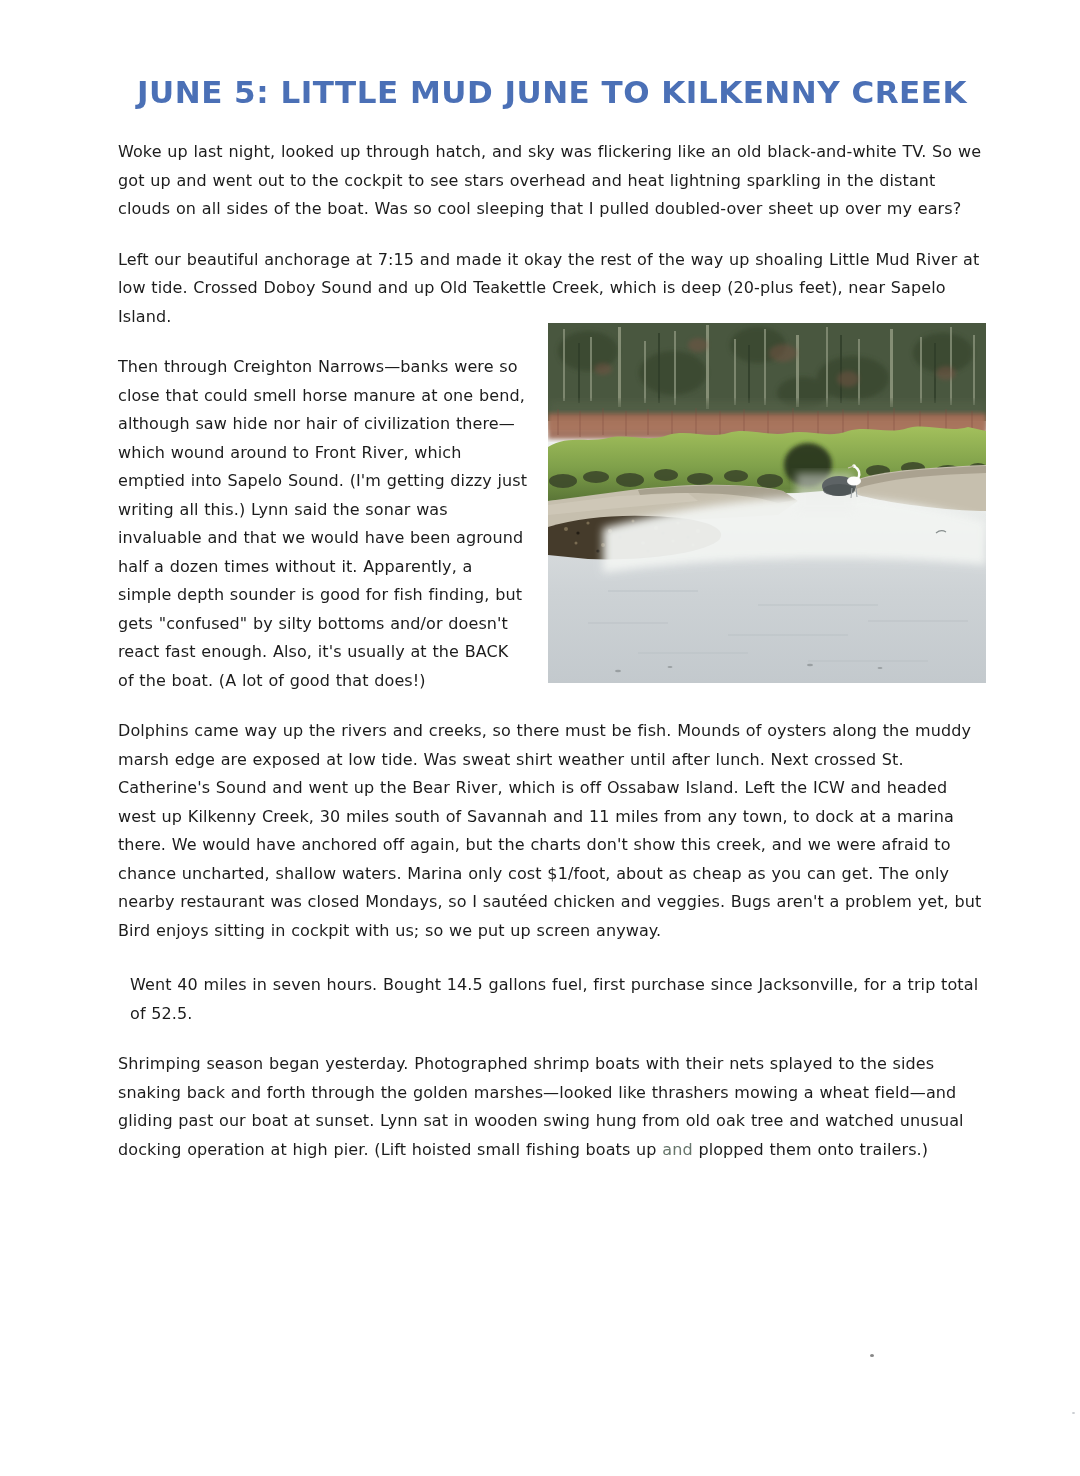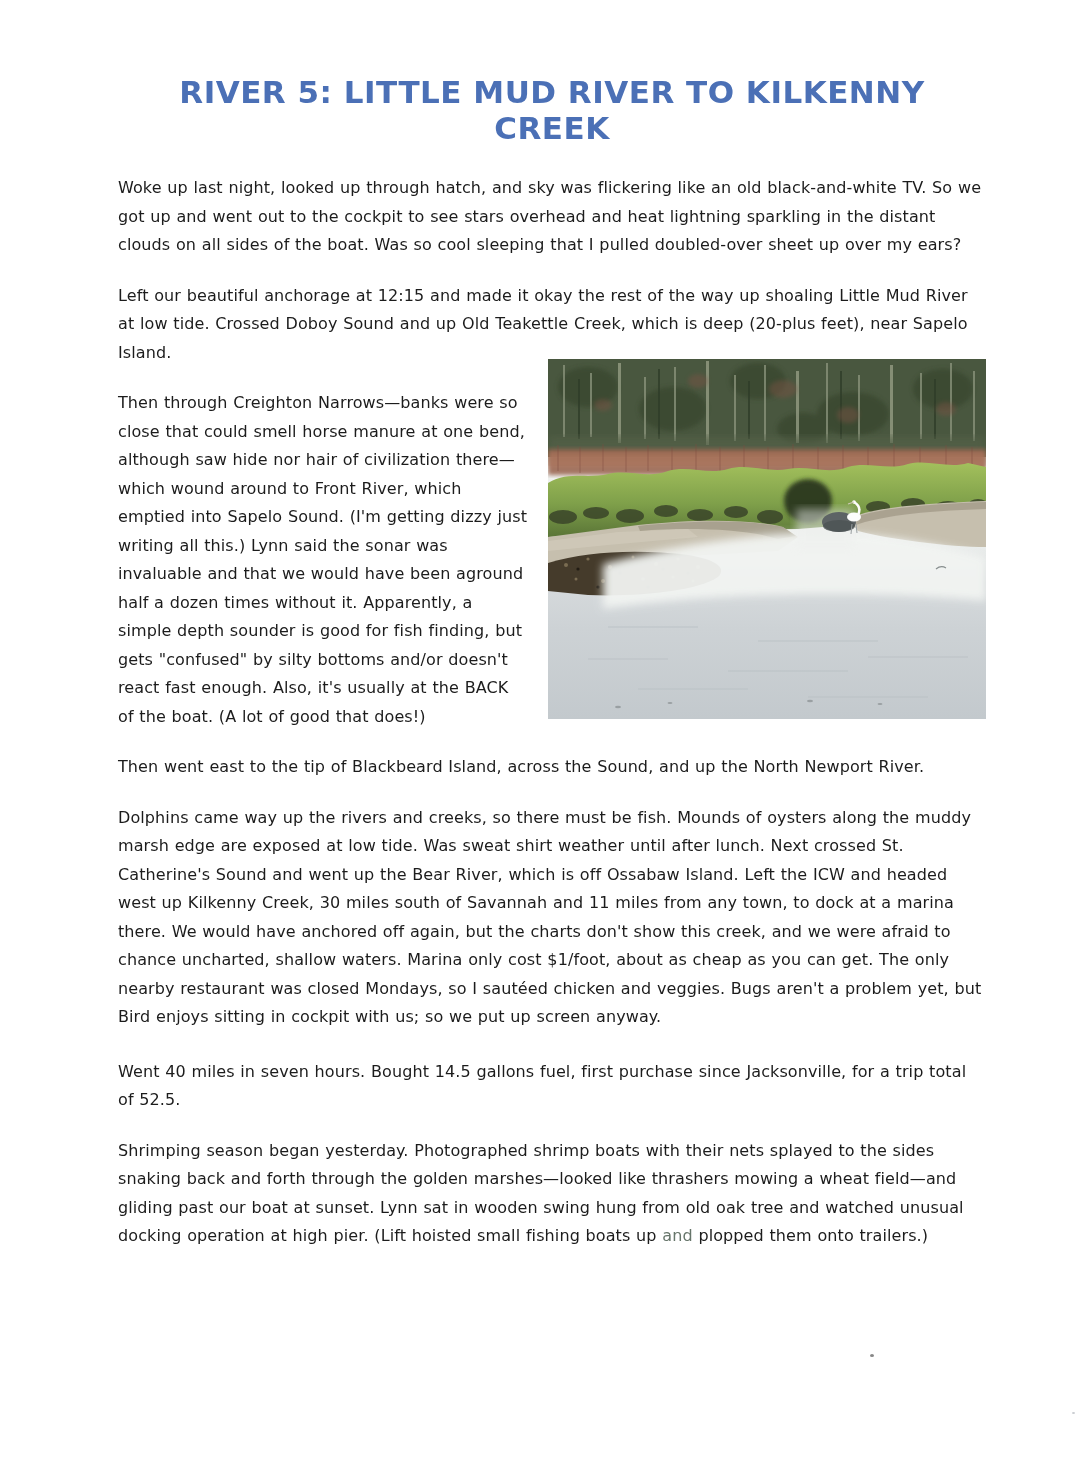--- a/index.html
+++ b/index.html
@@ -26,21 +26,21 @@
     color: #4b70b6;
   }
   .para {
     margin: 0 0 22px 0;
     font-size: 16px;
     line-height: 28.5px;
     color: #1c1c1c;
     letter-spacing: 0.1px;
     word-spacing: 0.5px;
   }
-  .para-gap { margin-top: 26px; }
+  .para-gap { margin-top: 26px; margin-left: 12px; }
   .photo-block::after { content: ""; display: block; clear: both; }
   .photo {
     float: right;
     width: 438px;
     height: 360px;
     margin: -30px 0 10px 20px;
     padding: 0;
   }
   .photo svg { display: block; width: 438px; height: 360px; }
   .artifact-dot {
@@ -61,25 +61,25 @@
     border-radius: 50%;
     background: #c9cdd1;
   }
 </style>
 </head>
 <body>
 
 <div class="page">
   <div class="content">
 
-    <h1 class="title" style="color: rgb(75, 112, 182);">RIVER 5: LITTLE MUD RIVER TO KILKENNY CREEK</h1>
+    <h1 class="title" style="color: rgb(75, 112, 182);">JUNE 5: LITTLE MUD JUNE TO KILKENNY CREEK</h1>
 
     <p class="para">Woke up last night, looked up through hatch, and sky was flickering like an old black-and-white TV. So we got up and went out to the cockpit to see stars overhead and heat lightning sparkling in the distant clouds on all sides of the boat. Was so cool sleeping that I pulled doubled-over sheet up over my ears?</p>
 
-    <p class="para">Left our beautiful anchorage at 12:15 and made it okay the rest of the way up shoaling Little Mud River at low tide. Crossed Doboy Sound and up Old Teakettle Creek, which is deep (20-plus feet), near Sapelo Island.</p>
+    <p class="para">Left our beautiful anchorage at 7:15 and made it okay the rest of the way up shoaling Little Mud River at low tide. Crossed Doboy Sound and up Old Teakettle Creek, which is deep (20-plus feet), near Sapelo Island.</p>
 
     <div class="photo-block">
       <figure class="photo">
         <svg viewBox="0 0 438 360" xmlns="http://www.w3.org/2000/svg">
           <defs>
             <linearGradient id="waterGrad" x1="0" y1="0" x2="0" y2="1">
               <stop offset="0%" stop-color="#dadedd"></stop>
               <stop offset="38%" stop-color="#f1f3f1"></stop>
               <stop offset="50%" stop-color="#eef0ee"></stop>
               <stop offset="62%" stop-color="#d6dadc"></stop>
@@ -253,21 +253,20 @@
             <ellipse cx="122" cy="344" rx="2.5" ry="1"></ellipse>
             <ellipse cx="262" cy="342" rx="3" ry="1.2"></ellipse>
             <ellipse cx="332" cy="345" rx="2.5" ry="1"></ellipse>
           </g>
           <path d="M388,210 q5,-4 10,-1" stroke="#6d7475" stroke-width="1.2" fill="none" opacity="0.8"></path>
         </svg>
       </figure>
       <p class="para">Then through Creighton Narrows—banks were so close that could smell horse manure at one bend, although saw hide nor hair of civilization there—which wound around to Front River, which emptied into Sapelo Sound. (I'm getting dizzy just writing all this.) Lynn said the sonar was invaluable and that we would have been aground half a dozen times without it. Apparently, a simple depth sounder is good for fish finding, but gets "confused" by silty bottoms and/or doesn't react fast enough. Also, it's usually at the BACK of the boat. (A lot of good that does!)</p>
     </div>
 
-    <p class="para">Then went east to the tip of Blackbeard Island, across the Sound, and up the North Newport River.</p>
 
     <p class="para">Dolphins came way up the rivers and creeks, so there must be fish. Mounds of oysters along the muddy marsh edge are exposed at low tide. Was sweat shirt weather until after lunch. Next crossed St. Catherine's Sound and went up the Bear River, which is off Ossabaw Island. Left the ICW and headed west up Kilkenny Creek, 30 miles south of Savannah and 11 miles from any town, to dock at a marina there. We would have anchored off again, but the charts don't show this creek, and we were afraid to chance uncharted, shallow waters. Marina only cost $1/foot, about as cheap as you can get. The only nearby restaurant was closed Mondays, so I sautéed chicken and veggies. Bugs aren't a problem yet, but Bird enjoys sitting in cockpit with us; so we put up screen anyway.</p>
 
     <p class="para para-gap">Went 40 miles in seven hours. Bought 14.5 gallons fuel, first purchase since Jacksonville, for a trip total of 52.5.</p>
 
     <p class="para"><span>Shrimping season began yesterday. Photographed shrimp boats with their nets splayed to the sides snaking back and forth through the golden marshes—looked like thrashers mowing a wheat field—and gliding past our boat at sunset. Lynn sat in wooden swing hung from old oak tree and watched unusual docking operation at high pier. (Lift hoisted small fishing boats up </span><span style="color: rgb(102, 117, 106);">and</span><span> plopped them onto trailers.)</span></p>
 
   </div>
 
   <div class="artifact-dot"></div>

